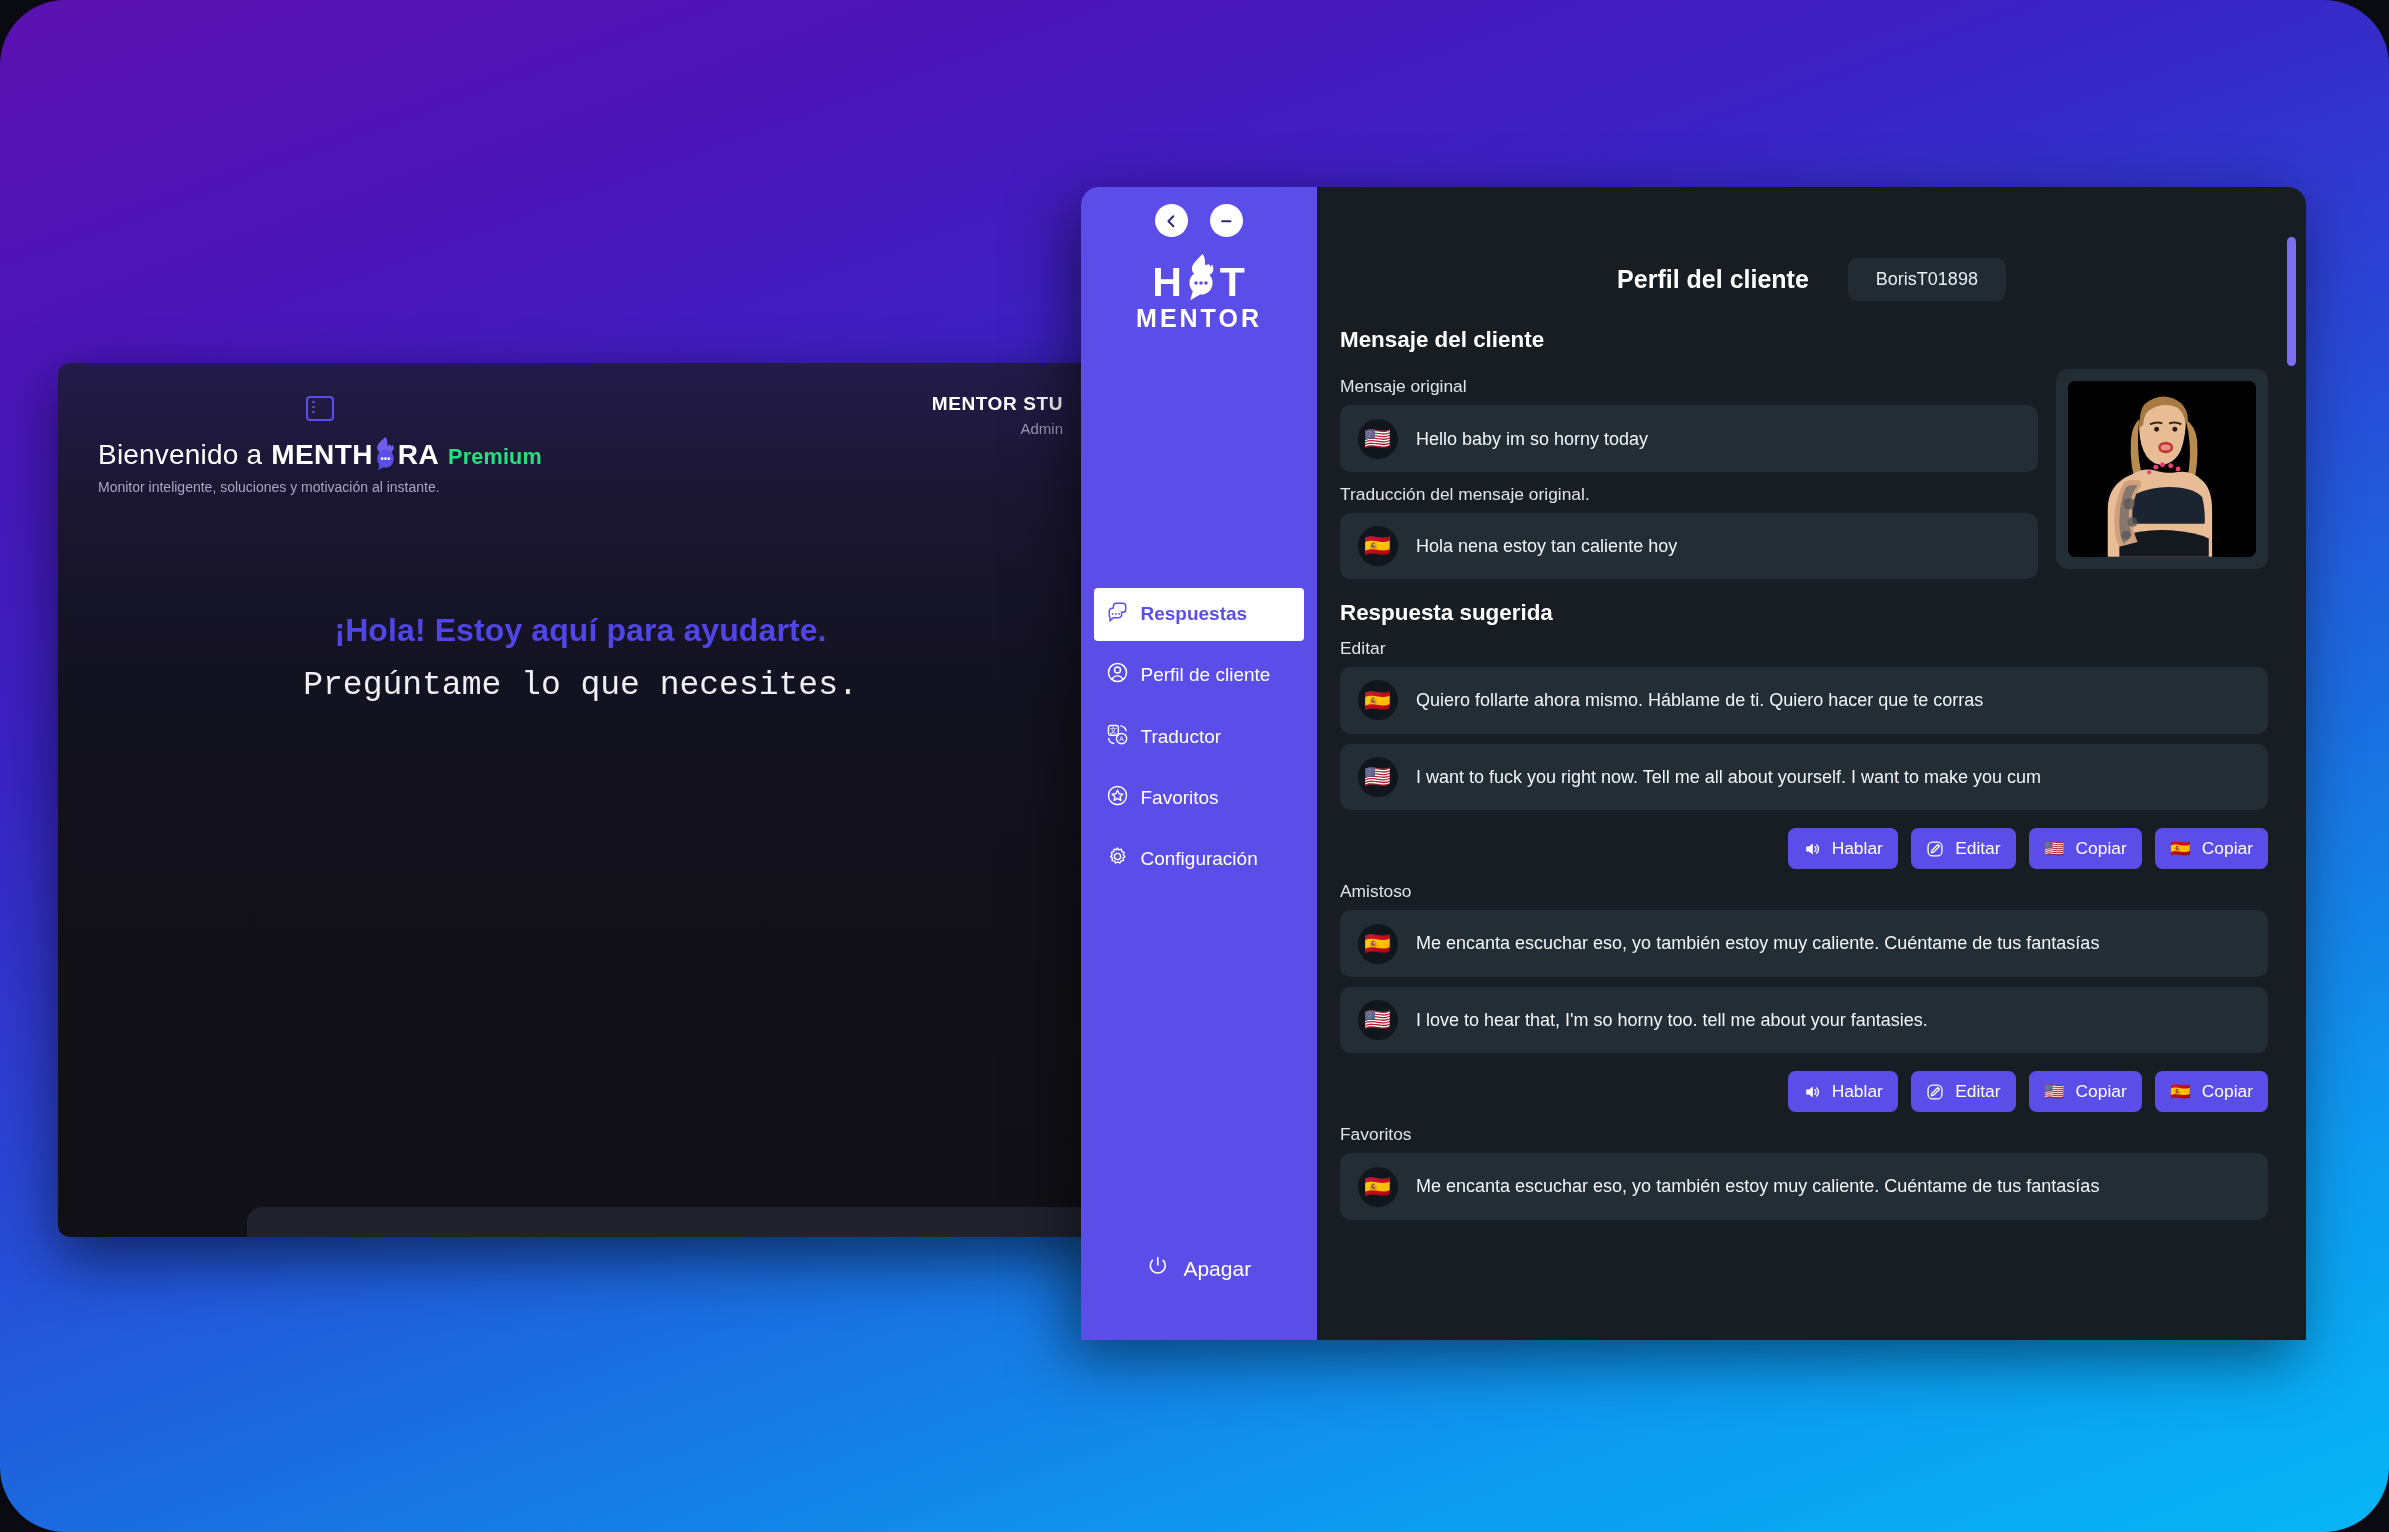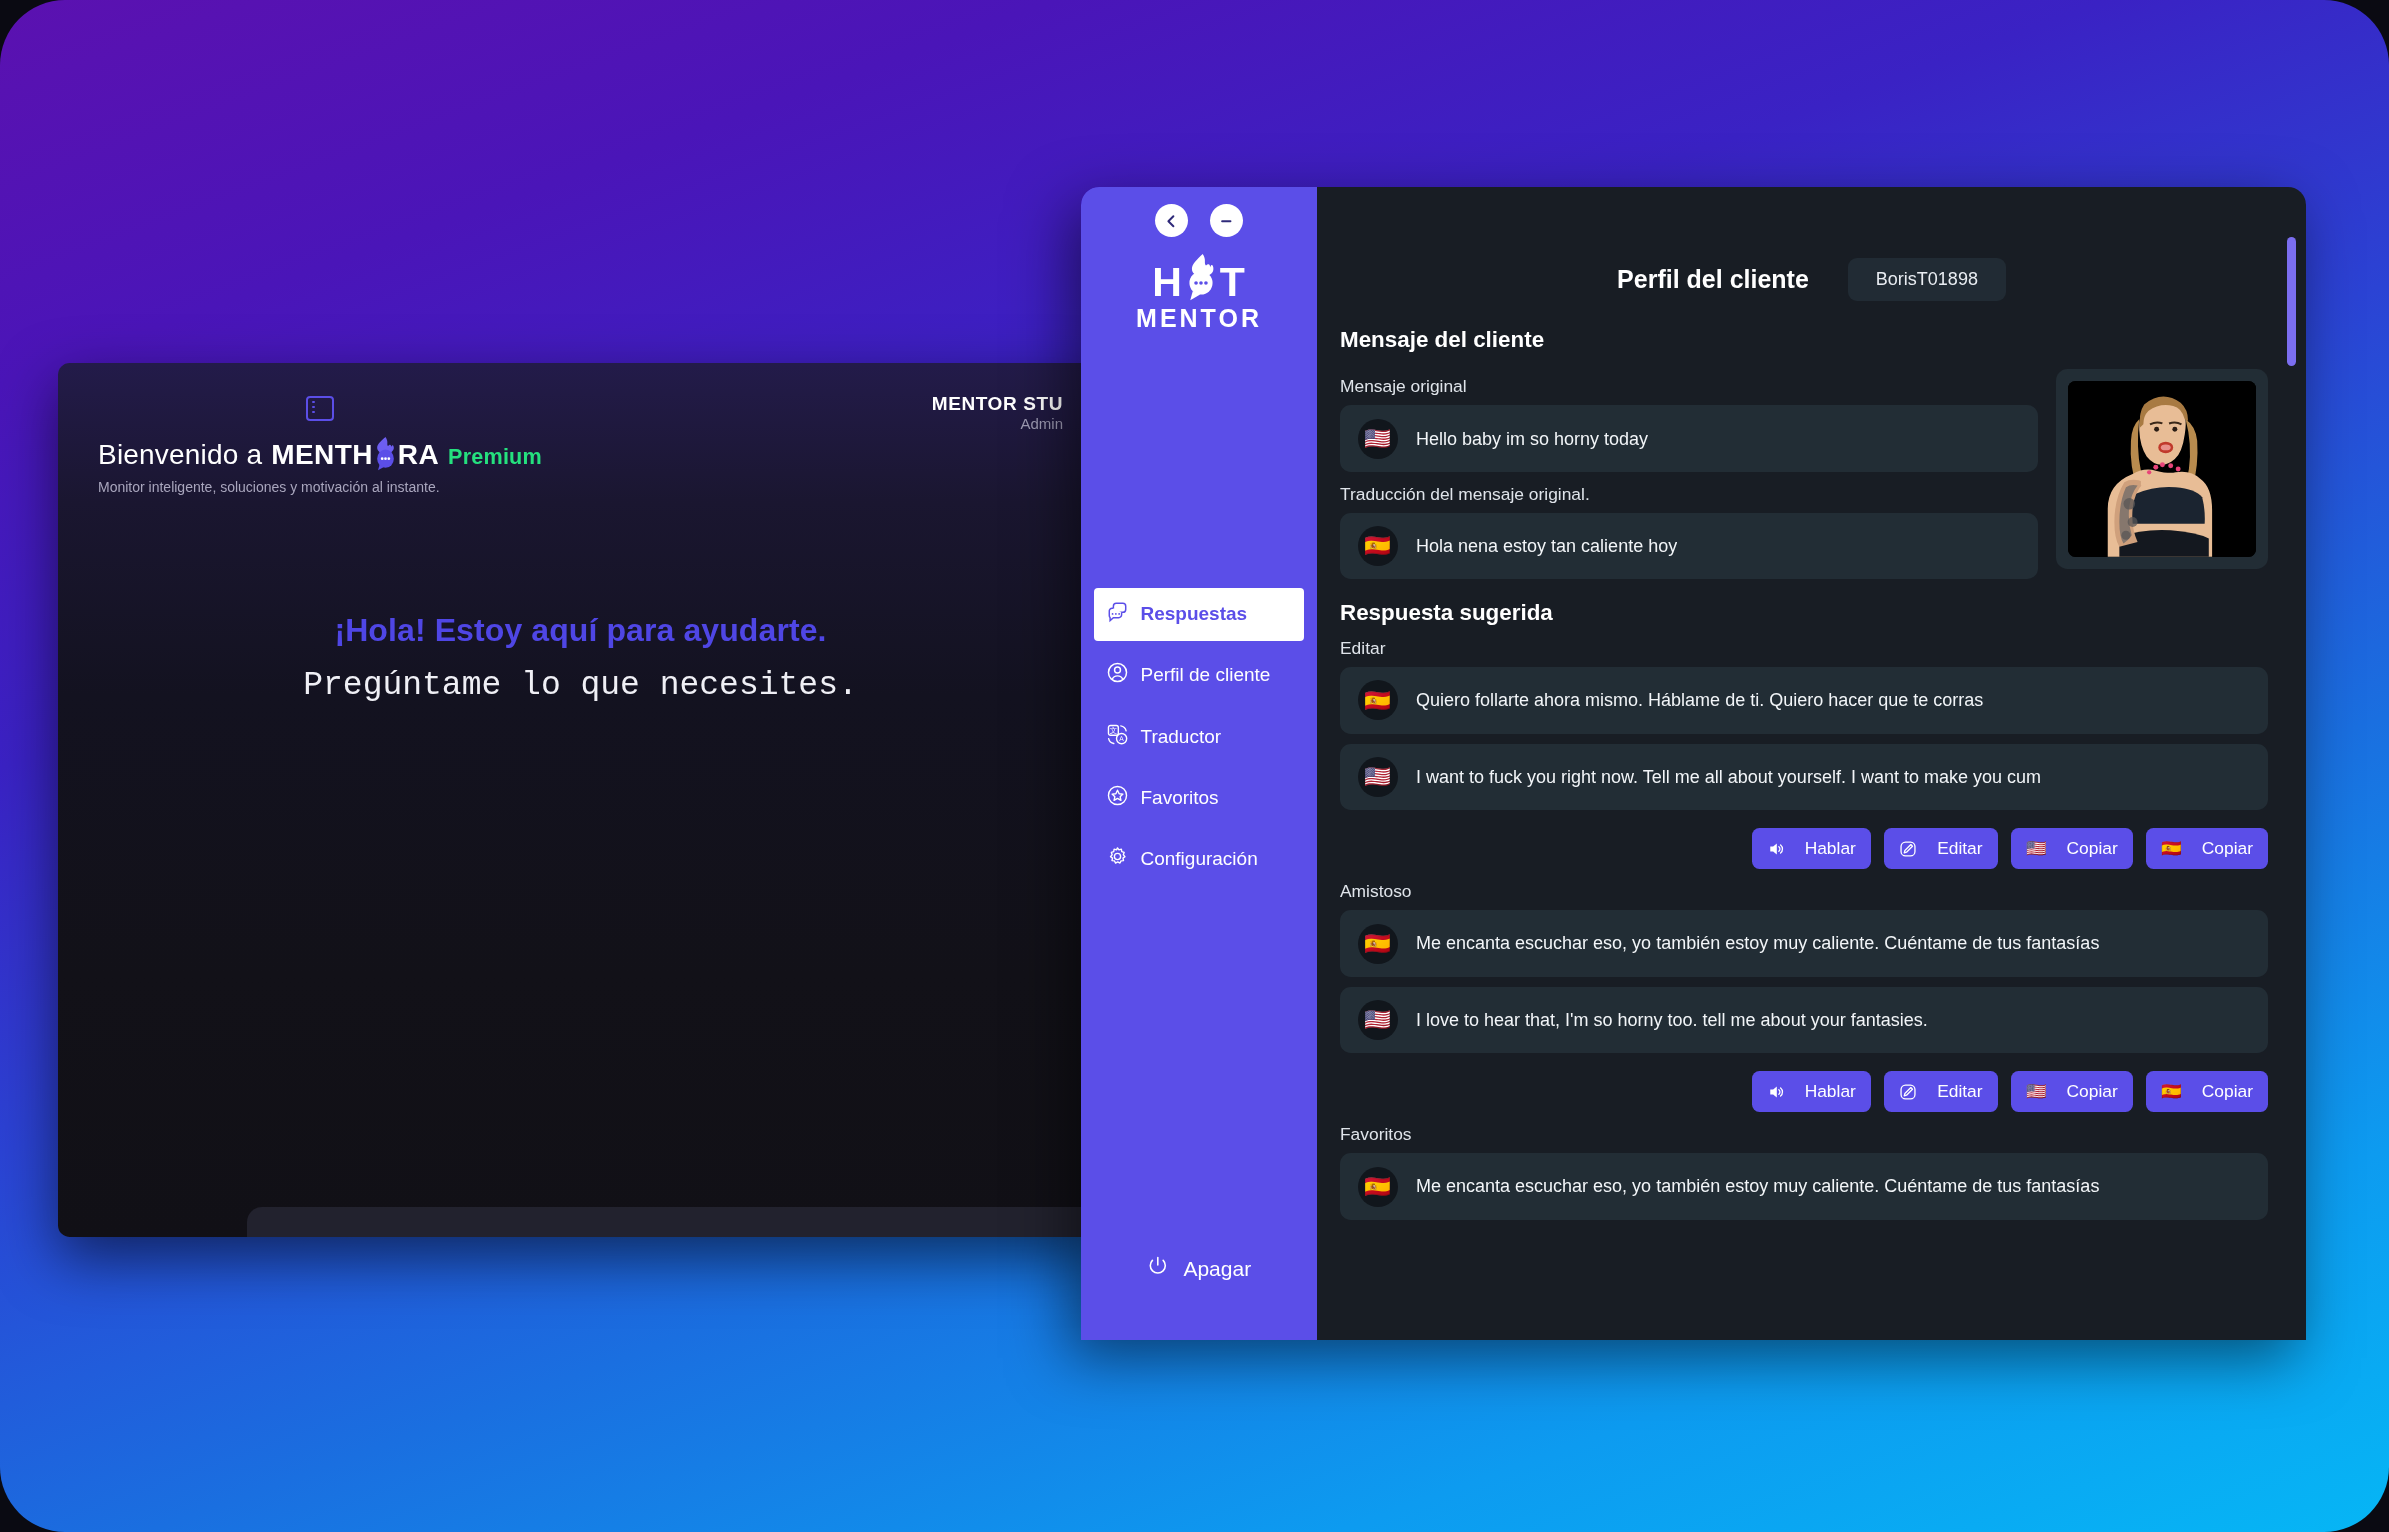--- a/index.html
+++ b/index.html
@@ -64,21 +64,21 @@
   .mh-brand { font-weight: 700; letter-spacing: 0.4px; }
   .brand-o {
     display: inline-block; position: relative;
     width: 25px; height: 25px; vertical-align: -4.1px;
   }
   .brand-o svg { position: absolute; left: 0; top: -7.5px; }
   .mh-premium { color: #25e07e; font-size: 21.6px; font-weight: 600; }
   .mh-sub { font-size: 14px; color: #a9a6bd; margin-top: 7.5px; }
   .mh-right { text-align: right; padding-top: 3.3px; }
   .mh-studio { font-size: 19px; font-weight: 700; color: #fff; letter-spacing: 0.6px; }
-  .mh-role { font-size: 15px; color: #9d9ab2; }
+  .mh-role { font-size: 15px; color: #9d9ab2; margin-top: 5px; }
 
   .mh-body {
     position: absolute;
     left: 0; right: 0; top: 249px;
     text-align: center;
   }
   .mh-hello {
     font-size: 32px; font-weight: 700;
     color: #4f46e5; letter-spacing: 0.1px;
   }
@@ -211,21 +211,21 @@
 
   .btn-row {
     display: flex; justify-content: flex-end; gap: 13.3px;
     margin: 18px 0 6.6px 0;
   }
   .act-btn {
     background: #5b4ee8; color: #fff;
     border: none; border-radius: 7.5px;
     font-size: 17.4px; font-family: "Liberation Sans", sans-serif;
     padding: 10px 15px; cursor: pointer;
-    display: flex; align-items: center; gap: 20px;
+    display: flex; align-items: center; gap: 11px;
   }
   .act-btn svg { display: block; }
   .act-btn .em { font-size: 16.6px; line-height: 1; }
 
   .hm-scrollbar {
     position: absolute; right: 10px; top: 50px;
     width: 9px; height: 954px;
     border-radius: 5px; background: transparent;
   }
   .hm-scroll-thumb {

